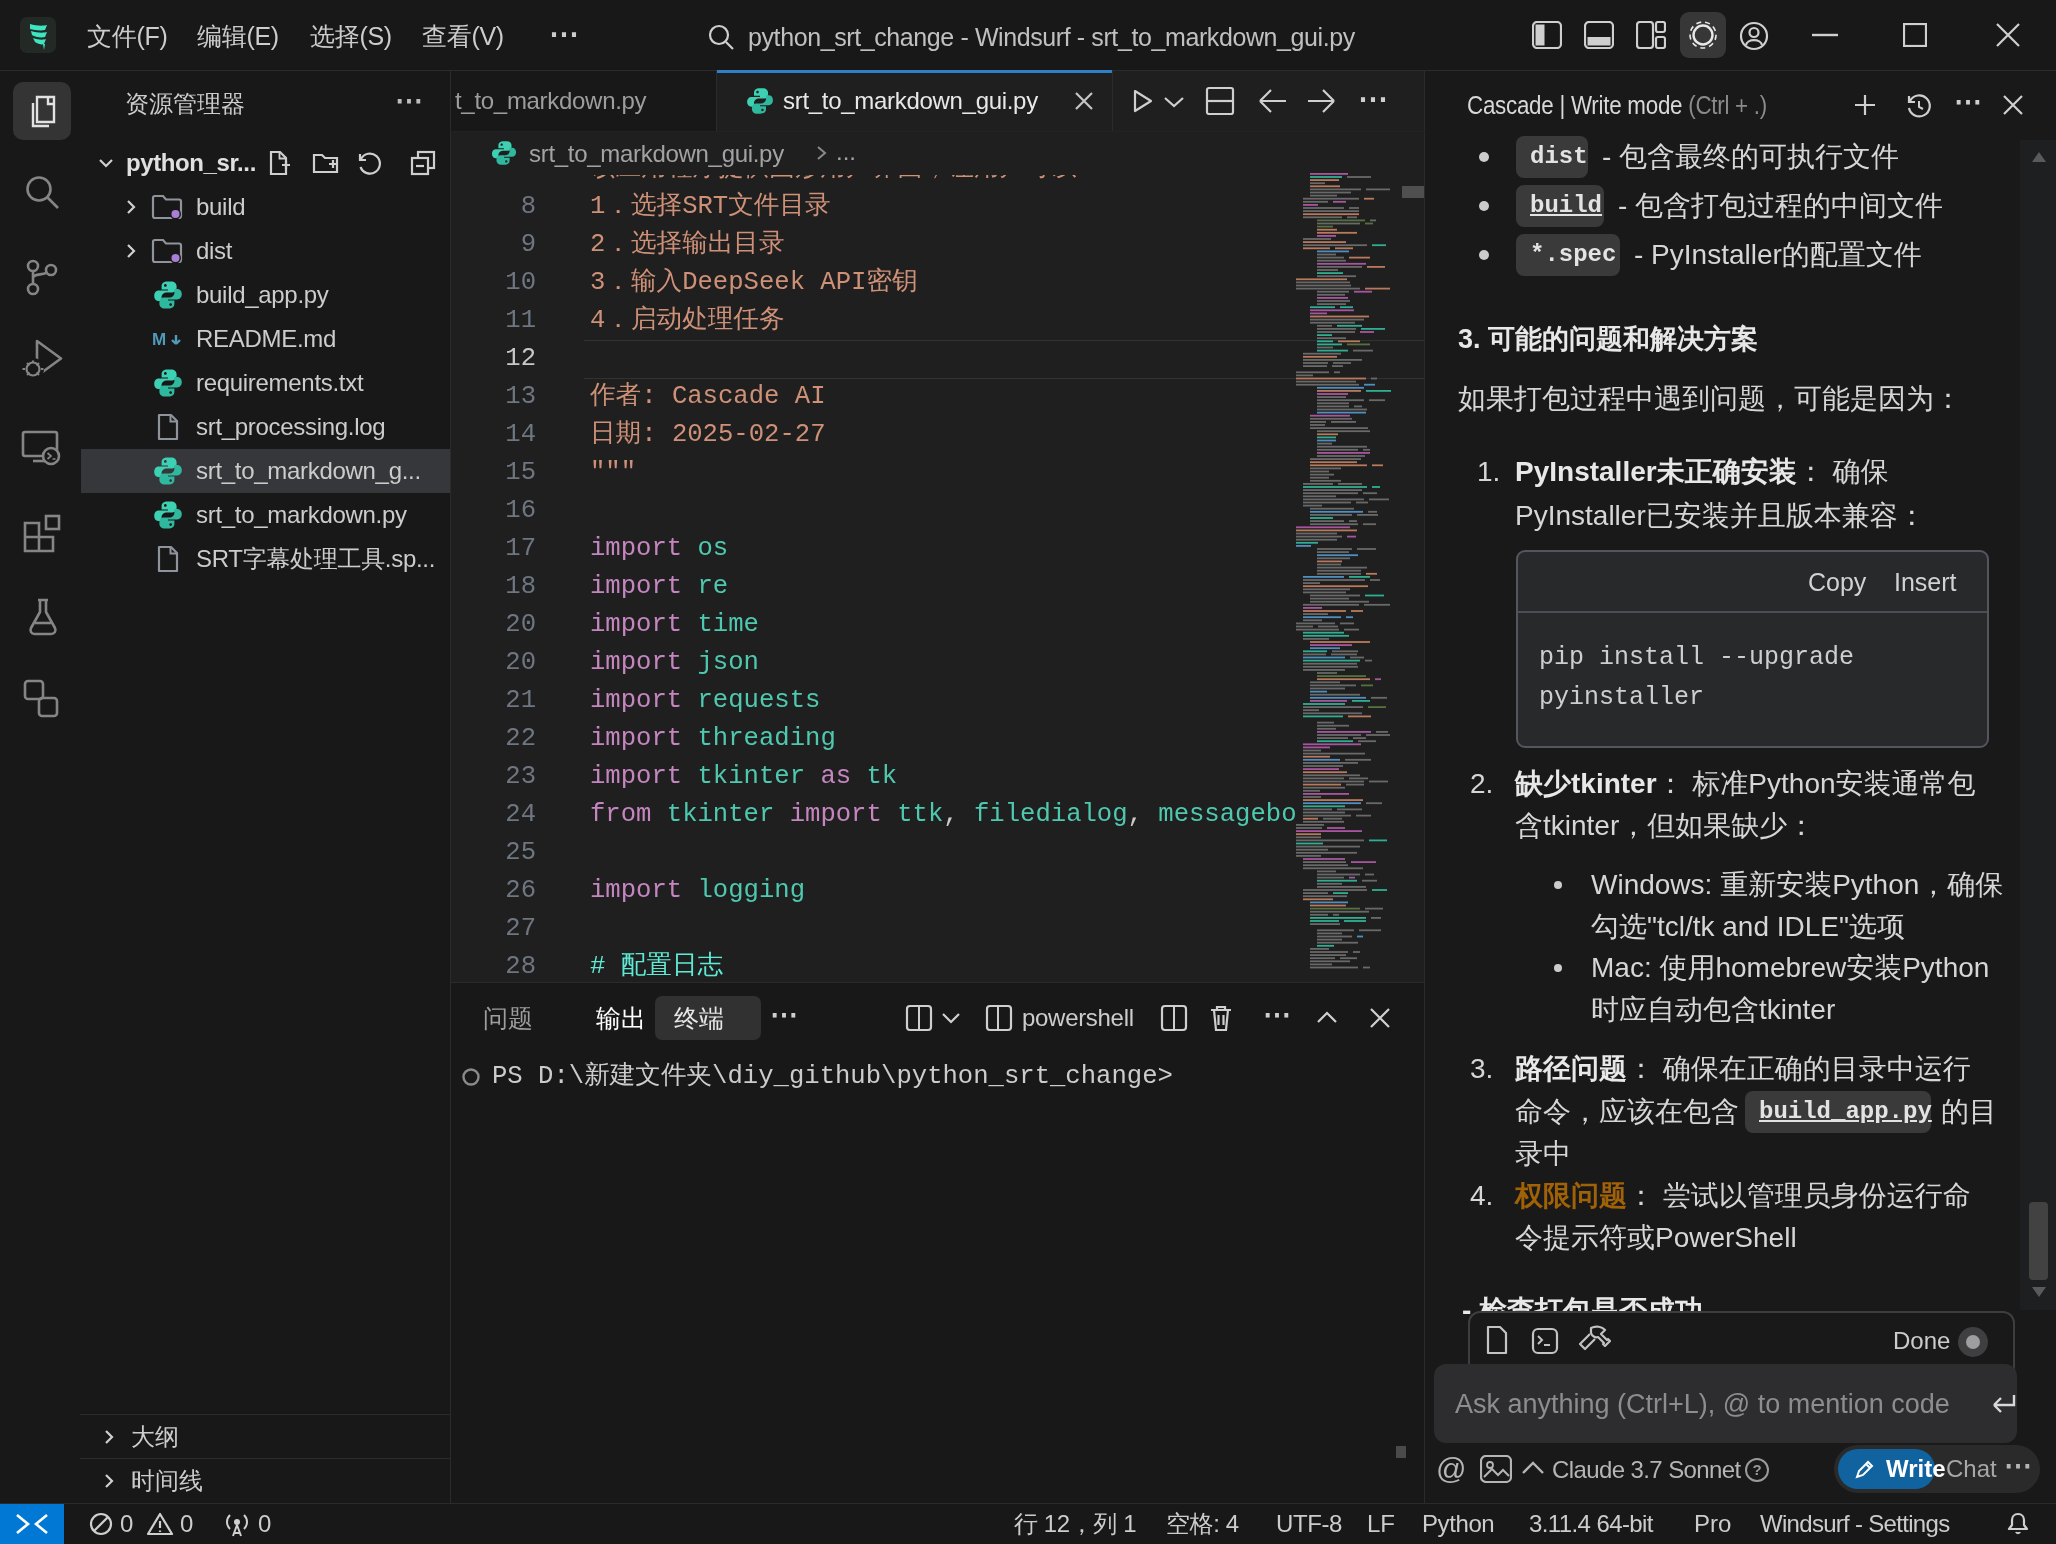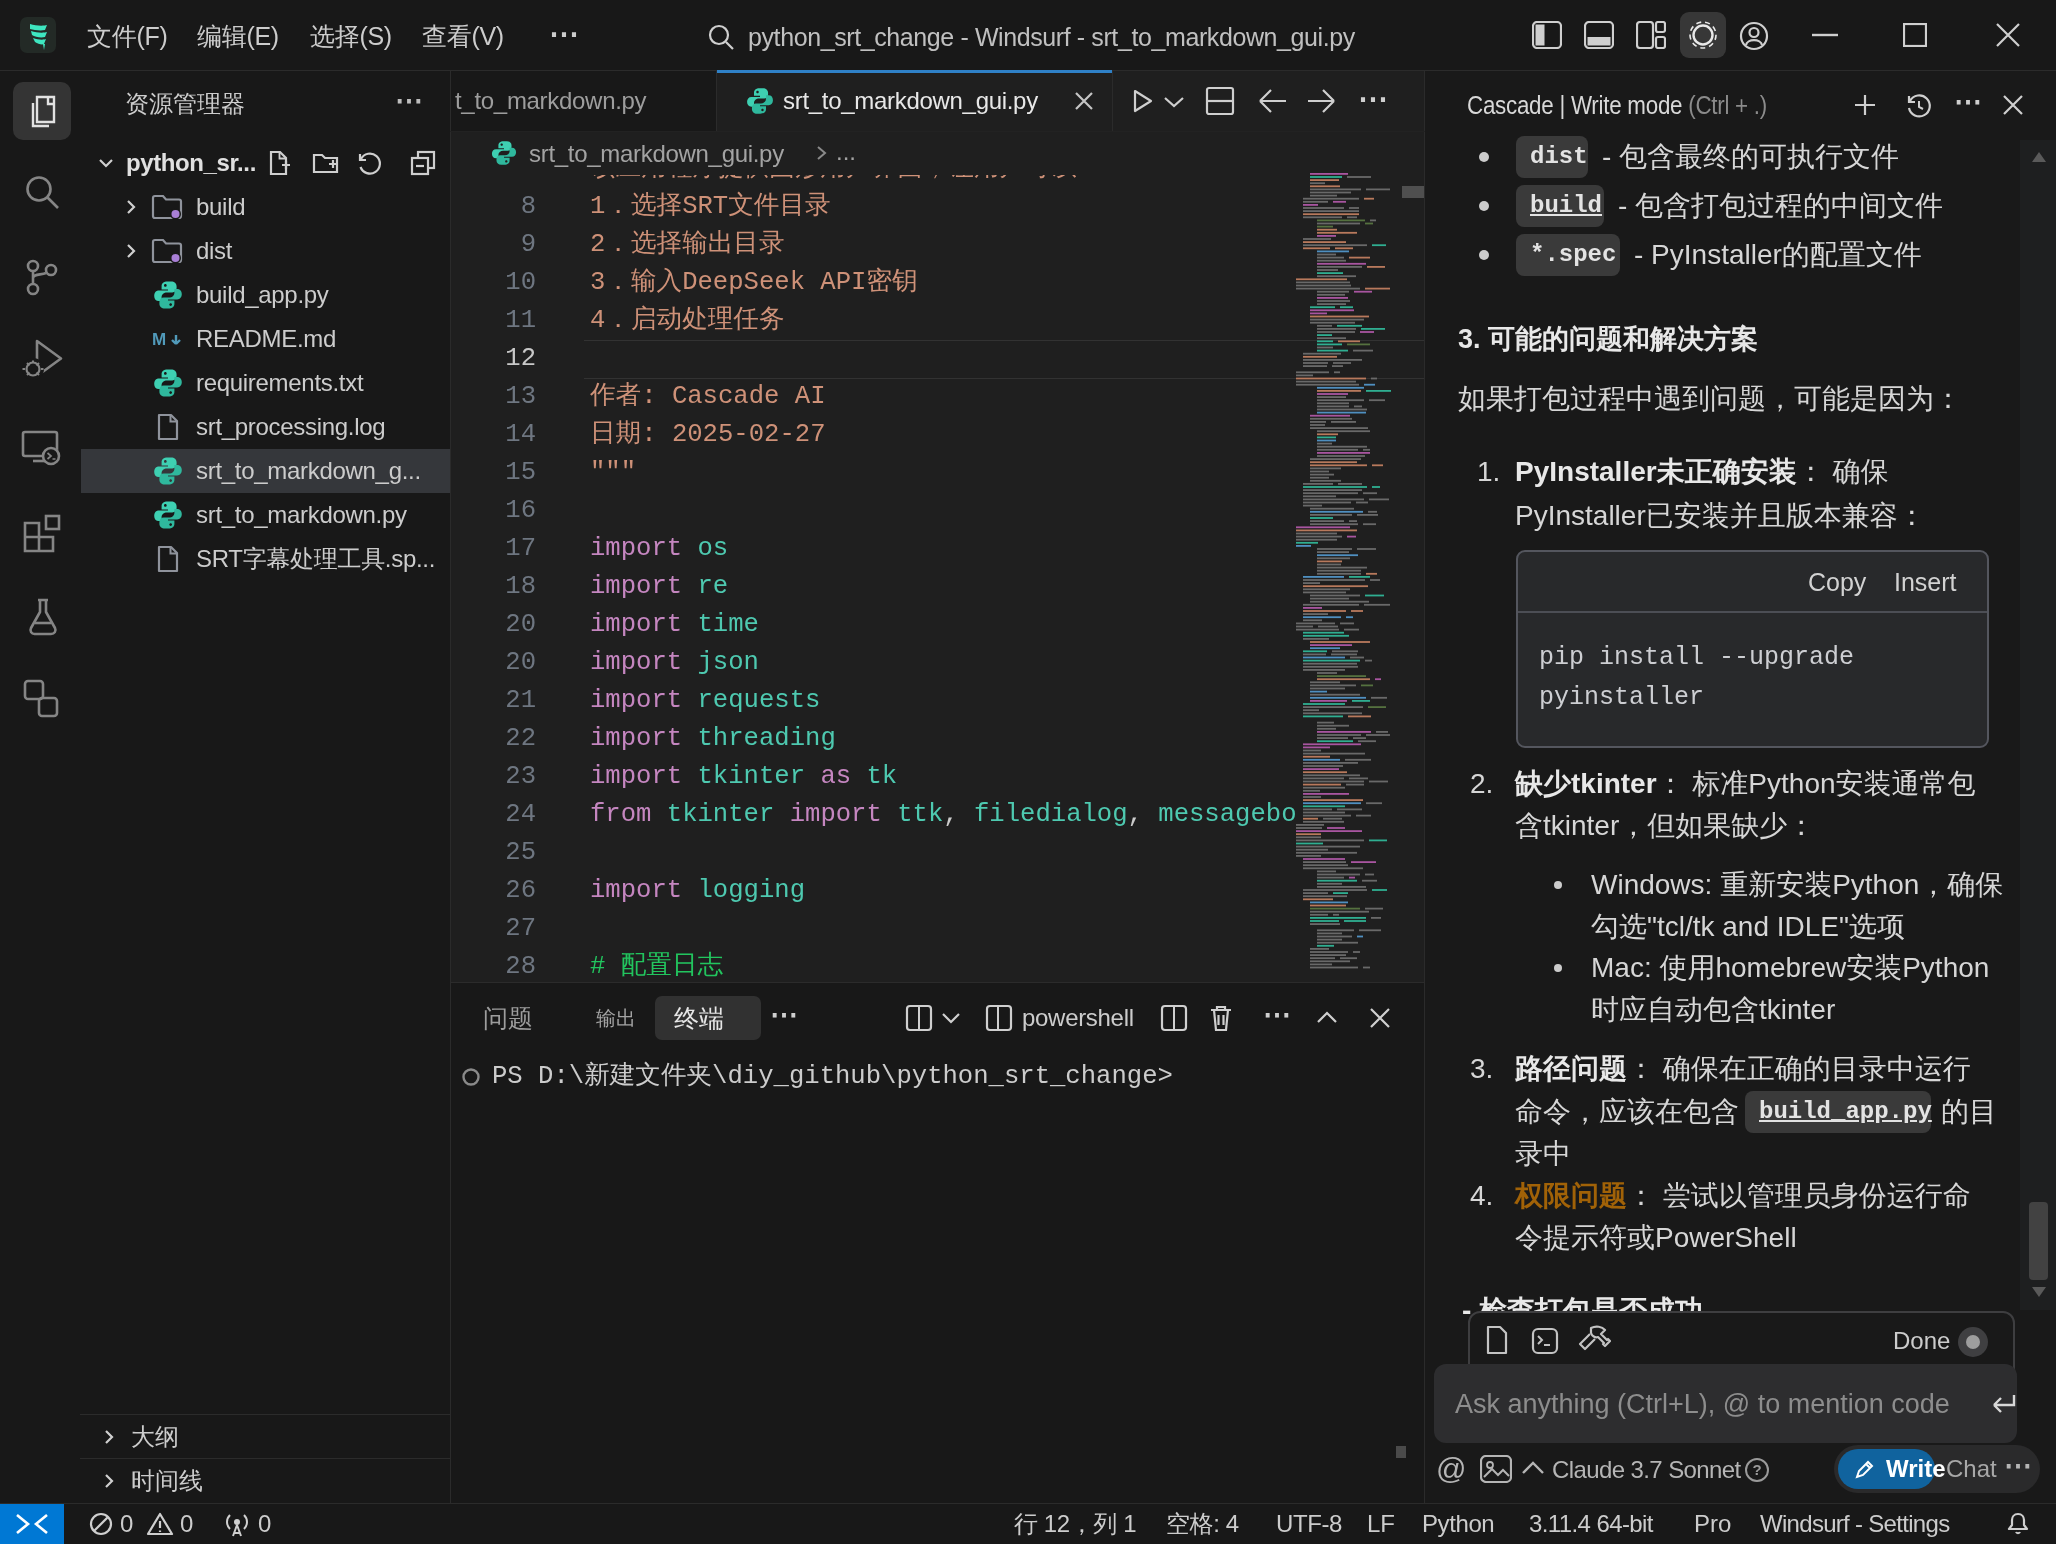--- a/index.html
+++ b/index.html
@@ -285,21 +285,21 @@
     <div style="position:absolute;right:760px;top:583px;width:60px;height:38px;line-height:38px;text-align:right;font-family:'Liberation Mono', monospace;font-size:25.6px;color:#6e7681;font-weight:400;">23</div>
     <div style="position:absolute;left:139px;top:583px;height:38px;line-height:38px;font-family:'Liberation Mono', monospace;font-size:25.6px;white-space:pre;"><span style="color:#c586c0">import</span><span style="color:#4ec9b0"> tkinter </span><span style="color:#c586c0">as</span><span style="color:#4ec9b0"> tk</span></div>
     <div style="position:absolute;right:760px;top:621px;width:60px;height:38px;line-height:38px;text-align:right;font-family:'Liberation Mono', monospace;font-size:25.6px;color:#6e7681;font-weight:400;">24</div>
     <div style="position:absolute;left:139px;top:621px;height:38px;line-height:38px;font-family:'Liberation Mono', monospace;font-size:25.6px;white-space:pre;"><span style="color:#c586c0">from</span><span style="color:#4ec9b0"> tkinter </span><span style="color:#c586c0">import</span><span style="color:#4ec9b0"> ttk</span><span style="color:#cccccc">, </span><span style="color:#4ec9b0">filedialog</span><span style="color:#cccccc">, </span><span style="color:#4ec9b0">messagebox</span></div>
     <div style="position:absolute;right:760px;top:659px;width:60px;height:38px;line-height:38px;text-align:right;font-family:'Liberation Mono', monospace;font-size:25.6px;color:#6e7681;font-weight:400;">25</div>
     <div style="position:absolute;right:760px;top:697px;width:60px;height:38px;line-height:38px;text-align:right;font-family:'Liberation Mono', monospace;font-size:25.6px;color:#6e7681;font-weight:400;">26</div>
     <div style="position:absolute;left:139px;top:697px;height:38px;line-height:38px;font-family:'Liberation Mono', monospace;font-size:25.6px;white-space:pre;"><span style="color:#c586c0">import</span><span style="color:#4ec9b0"> logging</span></div>
     <div style="position:absolute;right:760px;top:735px;width:60px;height:38px;line-height:38px;text-align:right;font-family:'Liberation Mono', monospace;font-size:25.6px;color:#6e7681;font-weight:400;">27</div>
     <div style="position:absolute;left:139px;top:735px;height:38px;line-height:38px;font-family:'Liberation Mono', monospace;font-size:25.6px;white-space:pre;"></div>
     <div style="position:absolute;right:760px;top:773px;width:60px;height:38px;line-height:38px;text-align:right;font-family:'Liberation Mono', monospace;font-size:25.6px;color:#6e7681;font-weight:400;">28</div>
-    <div style="position:absolute;left:139px;top:773px;height:38px;line-height:38px;font-family:'Liberation Mono', monospace;font-size:25.6px;white-space:pre;"><span style="color:#22c55e"># 配置日志</span></div>
+    <div style="position:absolute;left:139px;top:773px;height:38px;line-height:38px;font-family:'Liberation Mono', monospace;font-size:25.6px;white-space:pre;"><span style="color:#5eead4"># 配置日志</span></div>
   </div>
 <svg style="position:absolute;left:1295px;top:173px;" width="102" height="800" viewBox="0 0 102 800" fill="none">
     <rect x="15" y="0.0" width="38" height="1.8" fill="#a855a0"></rect>
     <rect x="15" y="3.1" width="32" height="1.8" fill="#2fae91"></rect>
     <rect x="52" y="3.1" width="24" height="1.8" fill="#696969"></rect>
     <rect x="15" y="6.2" width="29" height="1.8" fill="#b8795c"></rect>
     <rect x="15" y="9.3" width="15" height="1.8" fill="#696969"></rect>
     <rect x="15" y="12.4" width="30" height="1.8" fill="#b8795c"></rect>
     <rect x="15" y="15.5" width="51" height="1.8" fill="#696969"></rect>
     <rect x="71" y="15.5" width="24" height="1.8" fill="#696969"></rect>
@@ -637,21 +637,21 @@
     <rect x="15" y="781.2" width="36" height="1.8" fill="#696969"></rect>
     <rect x="15" y="784.3" width="25" height="1.8" fill="#696969"></rect>
     <rect x="45" y="784.3" width="17" height="1.8" fill="#696969"></rect>
     <rect x="15" y="787.4" width="40" height="1.8" fill="#696969"></rect>
     <rect x="15" y="790.5" width="22" height="1.8" fill="#696969"></rect>
     <rect x="15" y="793.6" width="48" height="1.8" fill="#696969"></rect>
     <rect x="68" y="793.6" width="7" height="1.8" fill="#696969"></rect>
   </svg>
 <div style="position:absolute;left:1402px;top:186px;width:22px;height:12px;background:#4f4f4f;"></div>
 <div style="position:absolute;left:483px;top:993px;height:50px;line-height:50px;font-family:'Liberation Sans', sans-serif;font-size:25px;color:#9d9d9d;font-weight:400;letter-spacing:0;white-space:pre;">问题</div>
-<div style="position:absolute;left:596px;top:993px;height:50px;line-height:50px;font-family:'Liberation Sans', sans-serif;font-size:20px;color:#a3a3a3;font-weight:400;letter-spacing:0;white-space:pre;">输出</div>
+<div style="position:absolute;left:596px;top:993px;height:50px;line-height:50px;font-family:'Liberation Sans', sans-serif;font-size:25px;color:#ffffff;font-weight:400;letter-spacing:0;white-space:pre;">输出</div>
 <div style="position:absolute;left:655px;top:996px;width:106px;height:44px;background:#313131;border-radius:7px;"></div>
 <div style="position:absolute;left:674px;top:993px;height:50px;line-height:50px;font-family:'Liberation Sans', sans-serif;font-size:25px;color:#e6e6e6;font-weight:400;letter-spacing:0;white-space:pre;">终端</div>
 <div style="position:absolute;left:770px;top:987px;height:56px;line-height:56px;font-family:'Liberation Sans', sans-serif;font-size:28px;color:#cfcfcf;font-weight:700;letter-spacing:0;white-space:pre;">⋯</div>
 <svg style="position:absolute;left:905px;top:1004px;" width="30" height="28" viewBox="0 0 30 28" fill="none">
     <rect x="2" y="2" width="24" height="24" rx="3" stroke="#cfcfcf" stroke-width="2.2" fill="none"></rect>
     <path d="M14 2 V26" stroke="#cfcfcf" stroke-width="2"></path>
   </svg>
 <svg style="position:absolute;left:941px;top:1012px;" width="20" height="12" viewBox="0 0 20 12" fill="none">
     <path d="M2 2 L10 10 L18 2" stroke="#cfcfcf" stroke-width="2.2" fill="none"></path>
   </svg>

